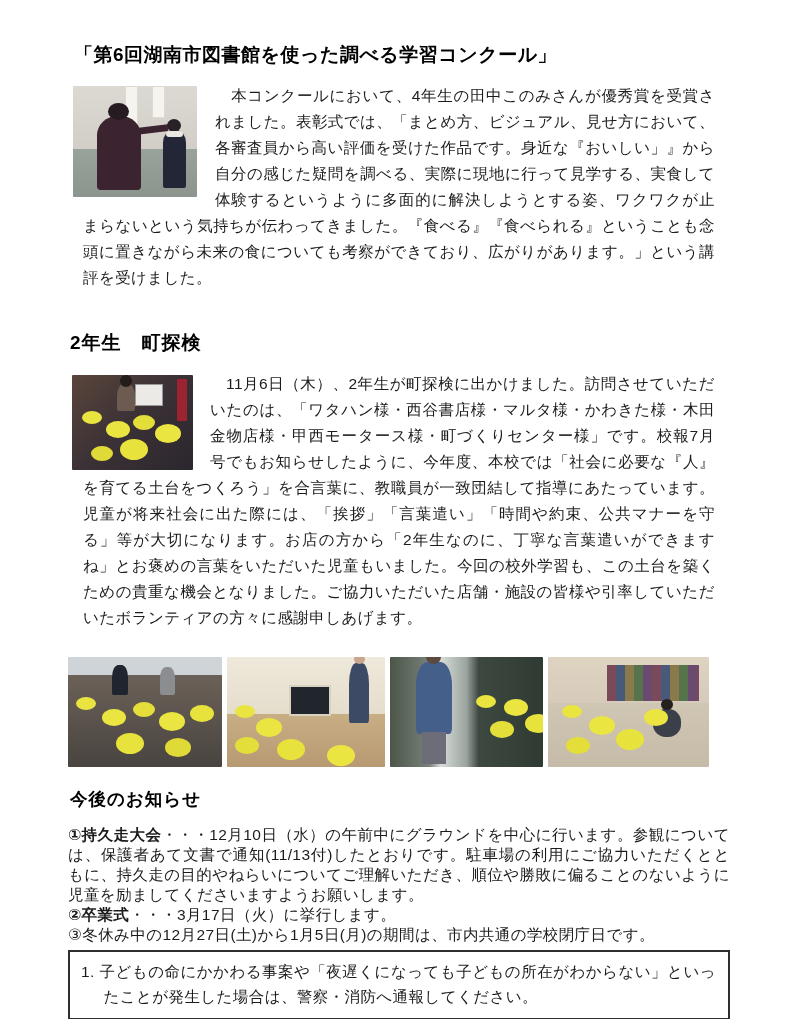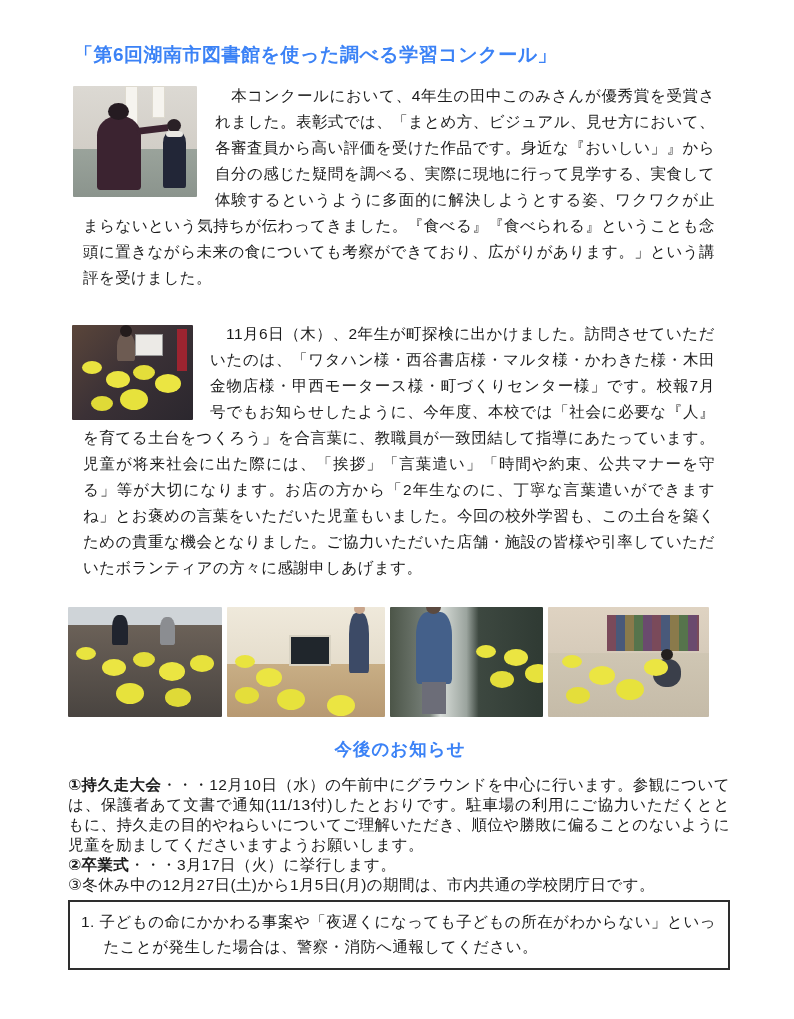--- a/index.html
+++ b/index.html
@@ -4,24 +4,24 @@
 <style>
   html,body{margin:0;padding:0;background:#ffffff;}
   body{
     width:794px;min-height:1019px;
     font-family:"Liberation Sans","DejaVu Sans",sans-serif;
     color:#1c1c1c;
     -webkit-font-smoothing:antialiased;
   }
   .page{position:relative;width:794px;min-height:1019px;box-sizing:border-box;padding:42px 64px 20px 68px;}
   
-  h1,h2,h3{margin:0;font-weight:700;color:#3b82f6;}
+  h1,h2,h3{margin:0;font-weight:700;color:#000000;}
   .doc-title{font-size:19px;letter-spacing:.5px;margin:0 0 11px 6px;}
   .sec-heading{font-size:19px;letter-spacing:1px;margin:24px 0 11px 2px;}
-  .ann-heading{font-size:17.5px;letter-spacing:1px;margin:20px 0 14px 2px;text-align:center;}
+  .ann-heading{font-size:17.5px;letter-spacing:1px;margin:20px 0 14px 2px;}
   .flow{position:relative;}
   .flow::after{content:"";display:block;clear:both;}
   .body-text{margin:15px;font-size:15.5px;line-height:26px;text-align:justify;letter-spacing:.4px;}
   .ann p{margin:0;font-size:15.5px;line-height:20px;text-align:justify;letter-spacing:.4px;}
   .ann p b{font-weight:700;}
   
   .ebox{border:2px solid #2e2e2e;margin-top:5px;padding:7px 12px 9px 11px;}
   .ebox p{margin:0;font-size:15.5px;line-height:25px;letter-spacing:.4px;
           padding-left:1.45em;text-indent:-1.45em;text-align:justify;}
   
@@ -88,20 +88,21 @@
   <div class="flow">
     <div class="photo photo-award">
       <div class="banner b1"></div>
       <div class="banner b2"></div>
       <div class="fig-adult"></div>
       <div class="fig-child"></div>
     </div>
     <p class="body-text">　本コンクールにおいて、4年生の田中このみさんが優秀賞を受賞されました。表彰式では、「まとめ方、ビジュアル、見せ方において、各審査員から高い評価を受けた作品です。身近な『おいしい」』から自分の感じた疑問を調べる、実際に現地に行って見学する、実食して体験するというように多面的に解決しようとする姿、ワクワクが止まらないという気持ちが伝わってきました。『食べる』『食べられる』ということも念頭に置きながら未来の食についても考察ができており、広がりがあります。」という講評を受けました。</p>
   </div>
 
+  <h2 class="sec-heading">2年生　町探検</h2>
 
   <div class="flow">
     <div class="photo photo-shop">
       <div class="screen"></div>
       <div class="clerk"></div>
       <div class="redbanner"></div>
       <div class="hat hats-shop"></div>
     </div>
     <p class="body-text">　11月6日（木）、2年生が町探検に出かけました。訪問させていただいたのは、「ワタハン様・西谷書店様・マルタ様・かわきた様・木田金物店様・甲西モータース様・町づくりセンター様」です。校報7月号でもお知らせしたように、今年度、本校では「社会に必要な『人』を育てる土台をつくろう」を合言葉に、教職員が一致団結して指導にあたっています。児童が将来社会に出た際には、「挨拶」「言葉遣い」「時間や約束、公共マナーを守る」等が大切になります。お店の方から「2年生なのに、丁寧な言葉遣いができますね」とお褒めの言葉をいただいた児童もいました。今回の校外学習も、この土台を築くための貴重な機会となりました。ご協力いただいた店舗・施設の皆様や引率していただいたボランティアの方々に感謝申しあげます。</p>
   </div>

